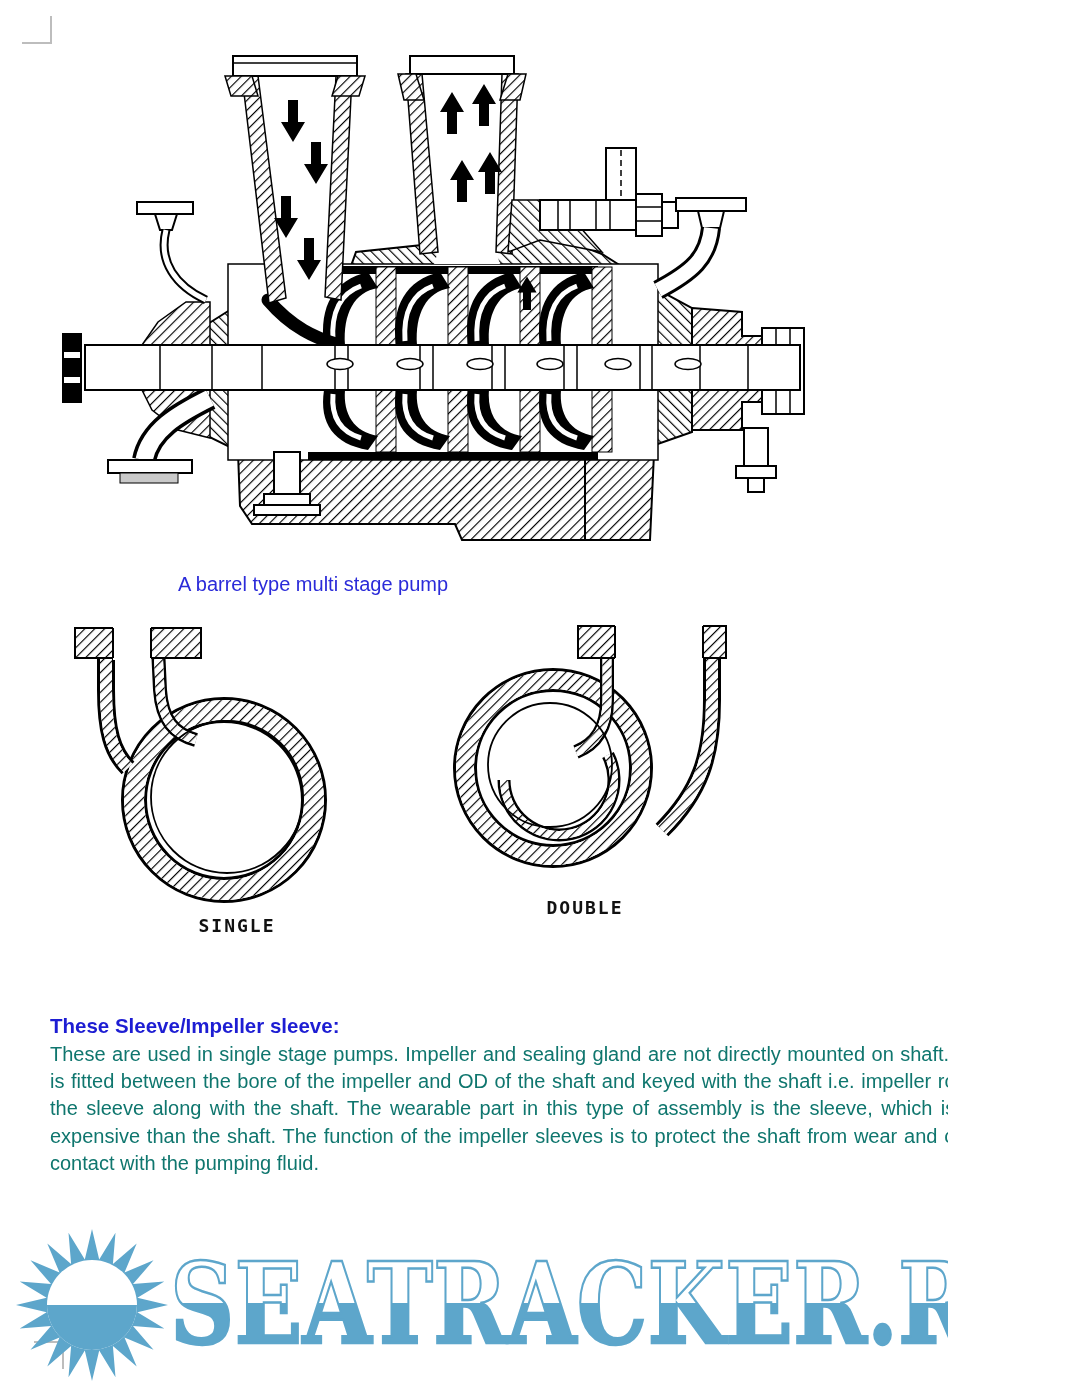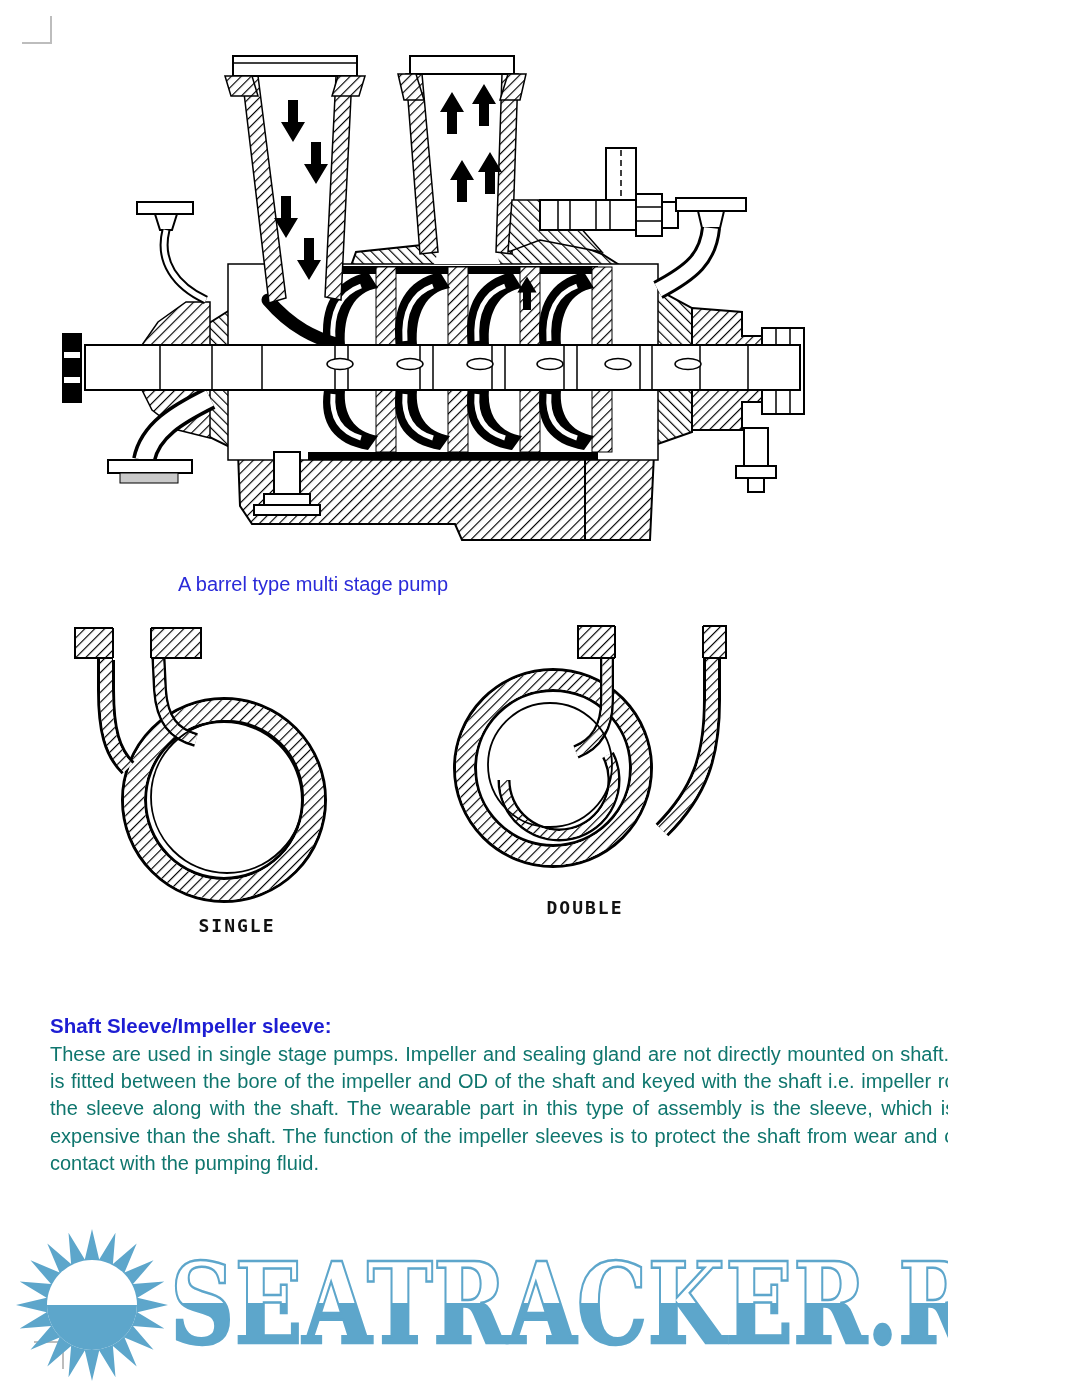--- a/index.html
+++ b/index.html
@@ -244,21 +244,21 @@
       <rect x="578" y="626" width="148" height="32" fill="#fff"></rect>
       <rect x="578" y="626" width="148" height="32" fill="url(#hA)" stroke="#000" stroke-width="2"></rect>
       <rect x="615" y="624" width="88" height="36" fill="#fff"></rect>
       <line x1="615" y1="626" x2="615" y2="658" stroke="#000" stroke-width="2"></line>
       <line x1="703" y1="626" x2="703" y2="658" stroke="#000" stroke-width="2"></line>
       <text x="585" y="914" text-anchor="middle" class="vlabel">DOUBLE</text>
     </g>
   </svg>
 
 
-  <div id="sleeve-heading">Shaft Sleeve/Impeller sleeve:</div>
+  <div id="sleeve-heading">These Sleeve/Impeller sleeve:</div>
   <div id="sleeve-body">These are used in single stage pumps. Impeller and sealing gland are not directly mounted on shaft. A sleeve is fitted between the bore of the impeller and OD of the shaft and keyed with the shaft i.e. impeller rotate with the sleeve along with the shaft. The wearable part in this type of assembly is the sleeve, which is far less expensive than the shaft. The function of the impeller sleeves is to protect the shaft from wear and coming in contact with the pumping fluid.</div>
 
   <svg id="watermark-svg" width="1080" height="160" viewBox="0 0 1080 160">
     <defs>
       <linearGradient id="wmg" x1="0" y1="0" x2="0" y2="1">
         <stop offset="0" stop-color="#ffffff"></stop>
         <stop offset="0.5" stop-color="#ffffff"></stop>
         <stop offset="0.5" stop-color="#5da6cb"></stop>
         <stop offset="1" stop-color="#5da6cb"></stop>
       </linearGradient>

